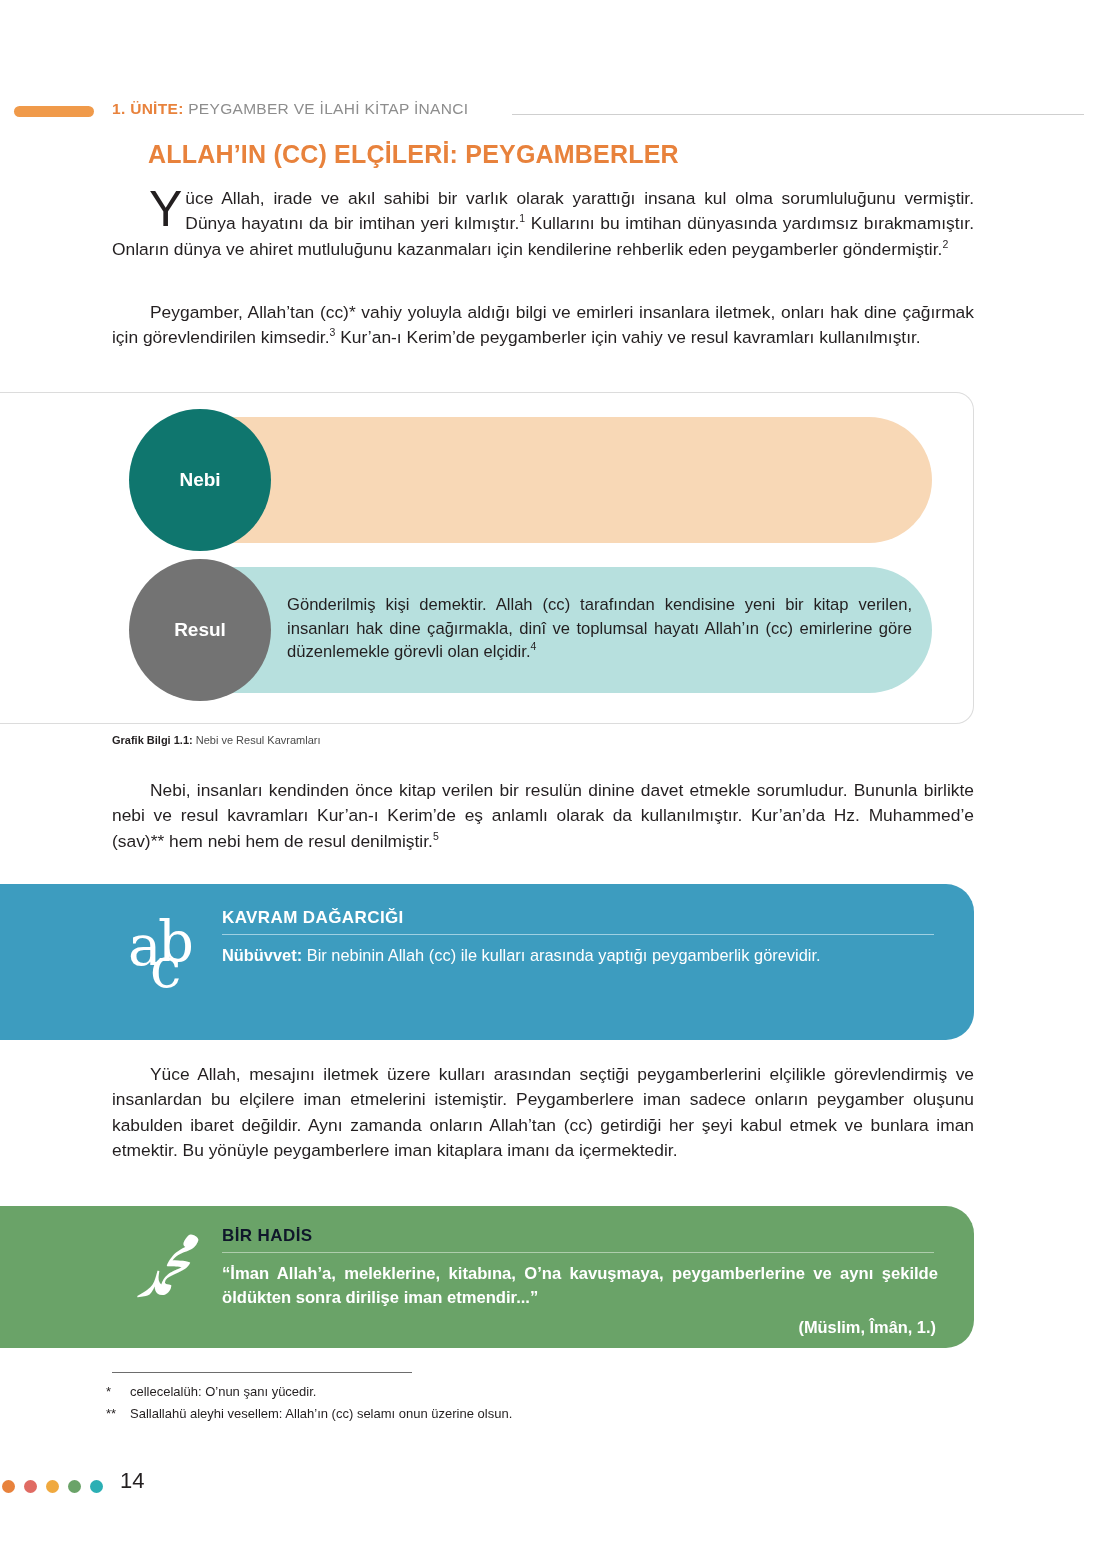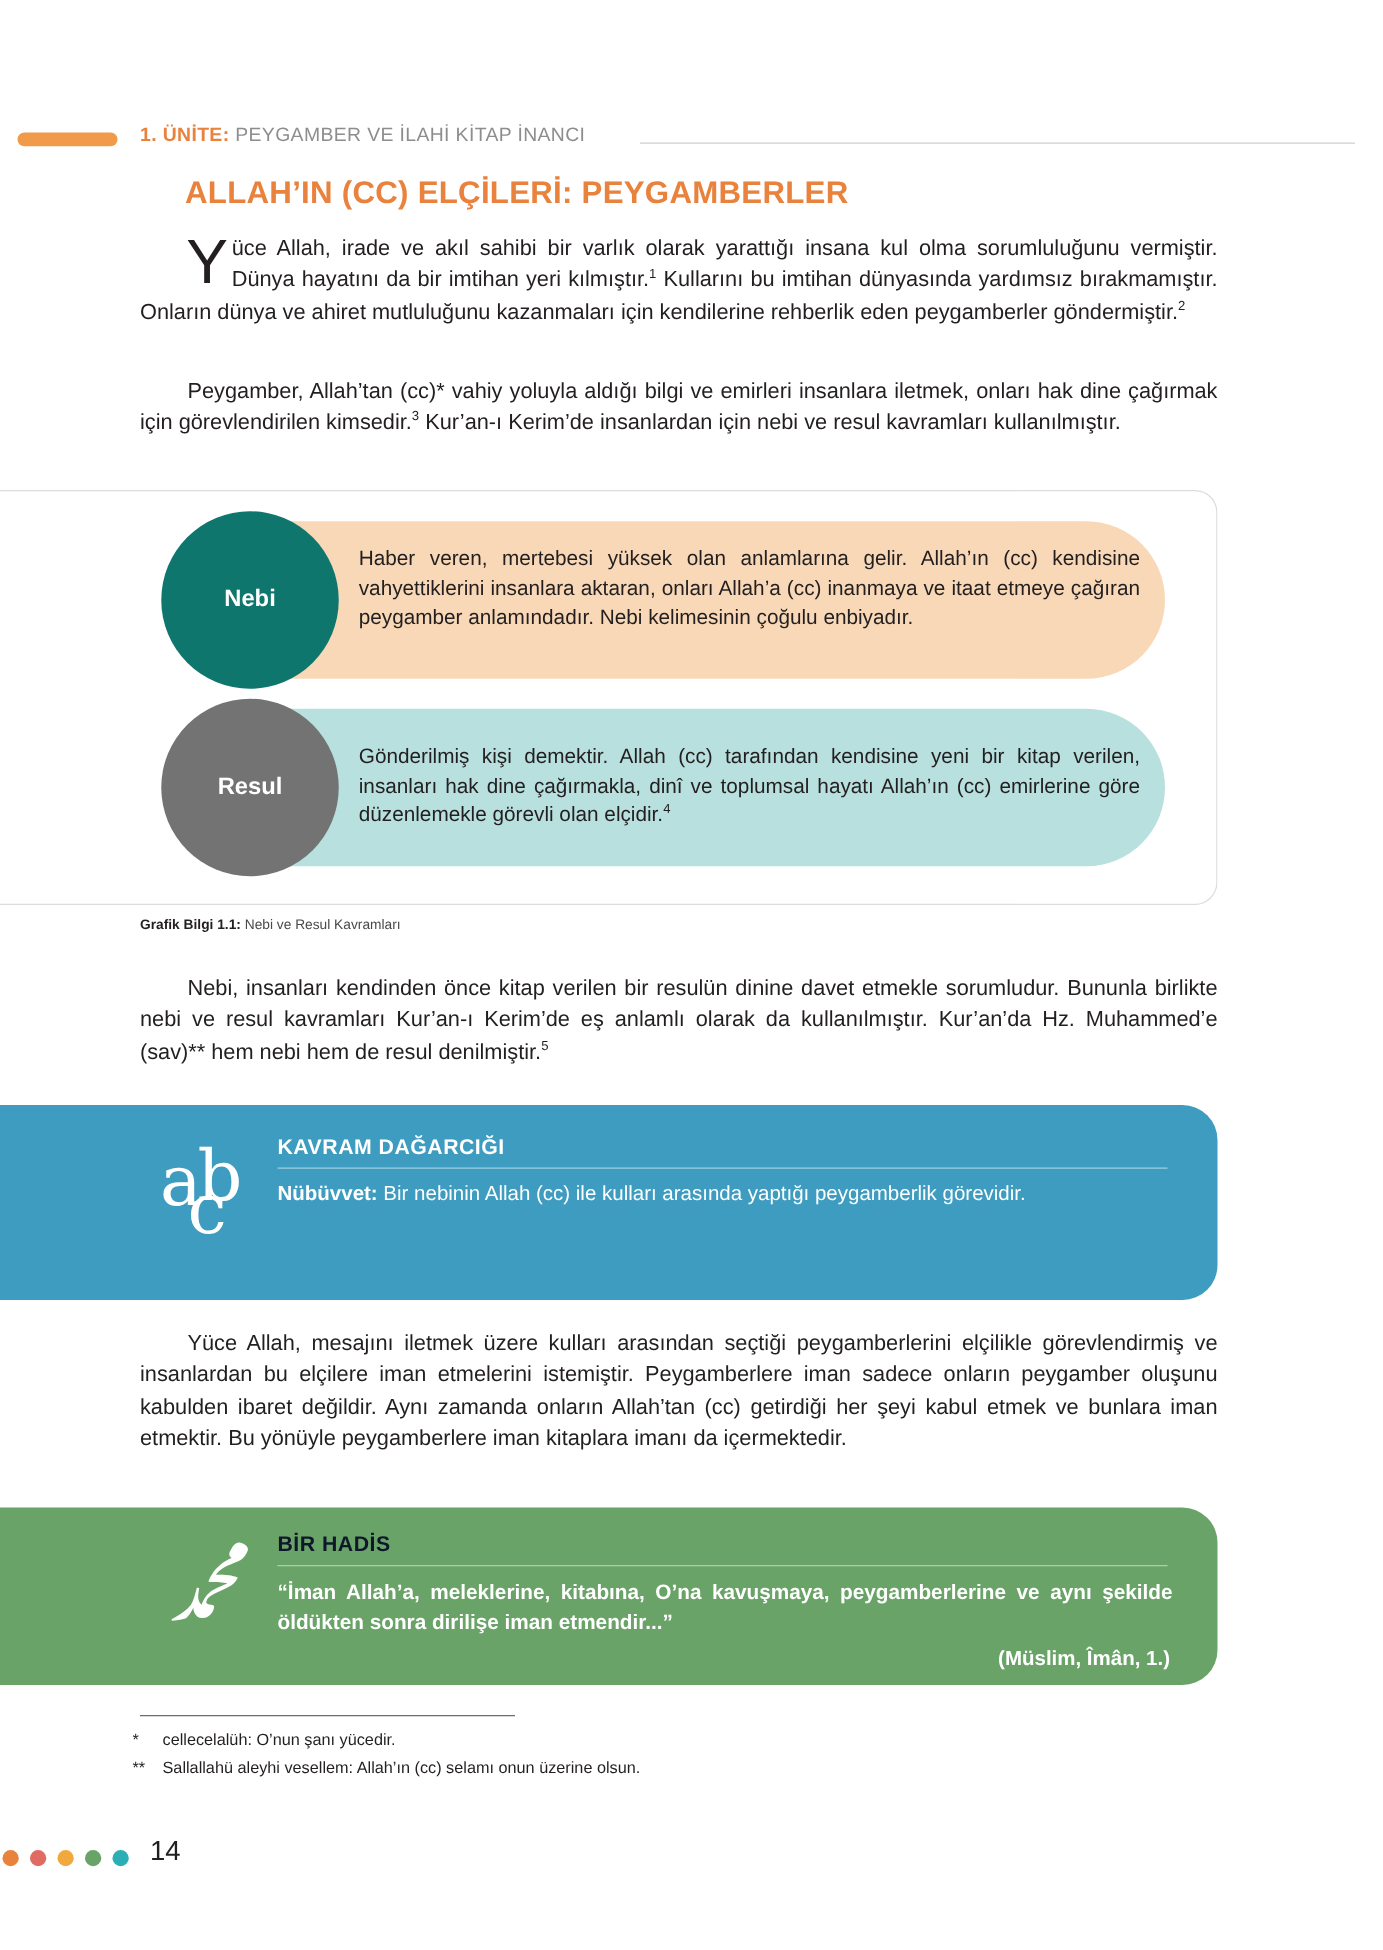--- a/index.html
+++ b/index.html
@@ -361,29 +361,28 @@
   <div class="header-rule"></div>
 </div>
 
 <h1 class="title">ALLAH’IN (CC) ELÇİLERİ: PEYGAMBERLER</h1>
 
 <p class="body para1">
   <span class="dropcap">Y</span><span>üce Allah, irade ve akıl sahibi bir varlık olarak yarattığı insana kul olma sorumluluğunu vermiştir. Dünya hayatını da bir imtihan yeri kılmıştır.</span><sup>1</sup><span> Kullarını bu imtihan dünyasında yardımsız bırakmamıştır. Onların dünya ve ahiret mutluluğunu kazanmaları için kendilerine rehberlik eden peygamberler göndermiştir.</span><sup>2</sup>
 </p>
 
 <p class="body para2">
-  <span>Peygamber, Allah’tan (cc)* vahiy yoluyla aldığı bilgi ve emirleri insanlara iletmek, onları hak dine çağırmak için görevlendirilen kimsedir.</span><sup>3</sup><span> Kur’an-ı Kerim’de insanlardan için nebi ve resul kavramları kullanılmıştır.</span>
+  <span>Peygamber, Allah’tan (cc)* vahiy yoluyla aldığı bilgi ve emirleri insanlara iletmek, onları hak dine çağırmak için görevlendirilen kimsedir.</span><sup>3</sup><span> Kur’an-ı Kerim’de peygamberler için vahiy ve resul kavramları kullanılmıştır.</span>
 </p>
 
 <div class="graphic-wrap">
   <div class="row-nebi">
     <div class="bubble bubble-nebi">
       <span>Nebi</span>
     </div>
-    <div class="row-text">Haber veren, mertebesi yüksek olan anlamlarına gelir. Allah’ın (cc) kendisine vahyettiklerini insanlara aktaran, onları Allah’a (cc) inanmaya ve itaat etmeye çağıran peygamber anlamındadır. Nebi kelimesinin çoğulu enbiyadır.</div>
   </div>
   <div class="row-resul">
     <div class="bubble bubble-resul">
       <span>Resul</span>
     </div>
     <div class="row-text"><span>Gönderilmiş kişi demektir. Allah (cc) tarafından kendisine yeni bir kitap verilen, insanları hak dine çağırmakla, dinî ve toplumsal hayatı Allah’ın (cc) emirlerine göre düzenlemekle görevli olan elçidir.</span><sup>4</sup></div>
   </div>
 </div>
 
 <div class="caption">

